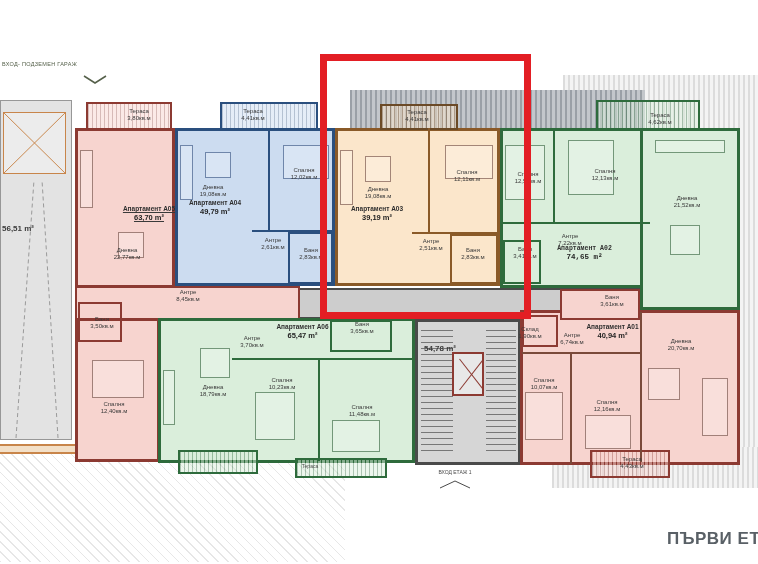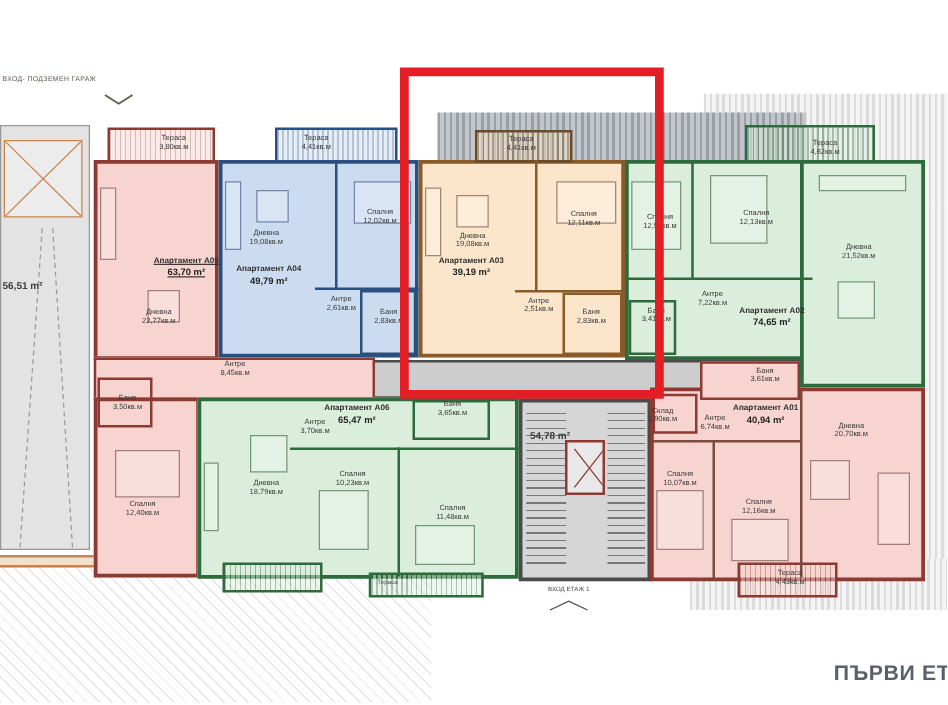--- a/index.html
+++ b/index.html
@@ -175,21 +175,21 @@
     </div>
 
   <div class="lbl" style="left:228px;top:108px;width:50px;">
       <span>Тераса</span>
       <span>4,41кв.м</span>
     </div>
   <div class="lbl" style="left:188px;top:184px;width:50px;">
       <span>Дневна</span>
       <span>19,08кв.м</span>
     </div>
-  <div class="lbl" style="left:170px;top:212px;width:90px;">
+  <div class="lbl" style="left:170px;top:199px;width:90px;">
       <span class="apt-name">Апартамент А04</span>
       <span class="apt-area">49,79 m²</span>
     </div>
   <div class="lbl" style="left:279px;top:167px;width:50px;">
       <span>Спалня</span>
       <span>12,02кв.м</span>
     </div>
   <div class="lbl" style="left:248px;top:237px;width:50px;">
       <span>Антре</span>
       <span>2,61кв.м</span>
@@ -241,21 +241,21 @@
       <span>21,52кв.м</span>
     </div>
   <div class="lbl" style="left:545px;top:233px;width:50px;">
       <span>Антре</span>
       <span>7,22кв.м</span>
     </div>
   <div class="lbl" style="left:505px;top:246px;width:40px;">
       <span>Баня</span>
       <span>3,41кв.м</span>
     </div>
-  <div class="lbl" style="left:570px;top:245px;width:95px;">
+  <div class="lbl" style="left:537px;top:245px;width:95px;font-family:Liberation Mono, monospace;">
       <span class="apt-name">Апартамент А02</span>
       <span class="apt-area">74,65 m²</span>
     </div>
 
   <div class="lbl" style="left:587px;top:294px;width:50px;">
       <span>Баня</span>
       <span>3,61кв.м</span>
     </div>
   <div class="lbl" style="left:505px;top:326px;width:50px;">
       <span>Склад</span>
@@ -287,21 +287,21 @@
     </div>
 
   <div class="lbl" style="left:227px;top:335px;width:50px;">
       <span>Антре</span>
       <span>3,70кв.м</span>
     </div>
   <div class="lbl" style="left:337px;top:321px;width:50px;">
       <span>Баня</span>
       <span>3,65кв.м</span>
     </div>
-  <div class="lbl" style="left:238px;top:323px;width:95px;">
+  <div class="lbl" style="left:255px;top:323px;width:95px;">
       <span class="apt-name">Апартамент А06</span>
       <span class="apt-area">65,47 m²</span>
     </div>
   <div class="lbl" style="left:188px;top:384px;width:50px;">
       <span>Дневна</span>
       <span>18,79кв.м</span>
     </div>
   <div class="lbl" style="left:257px;top:377px;width:50px;">
       <span>Спалня</span>
       <span>10,23кв.м</span>

